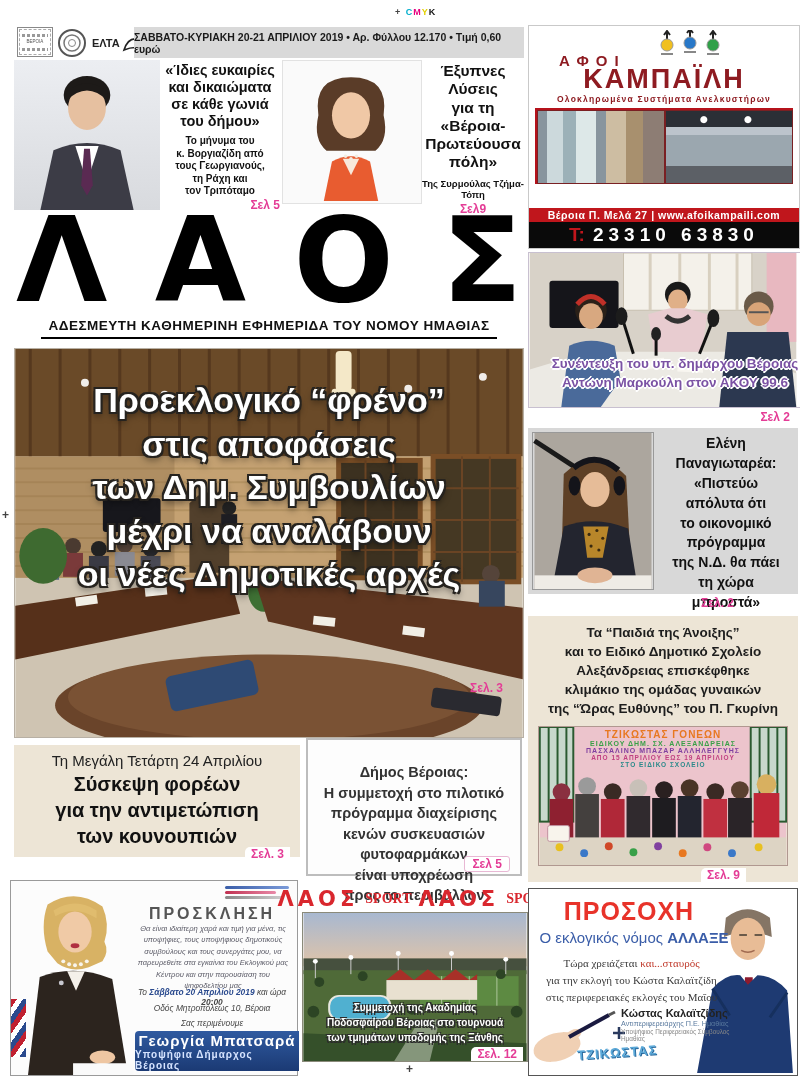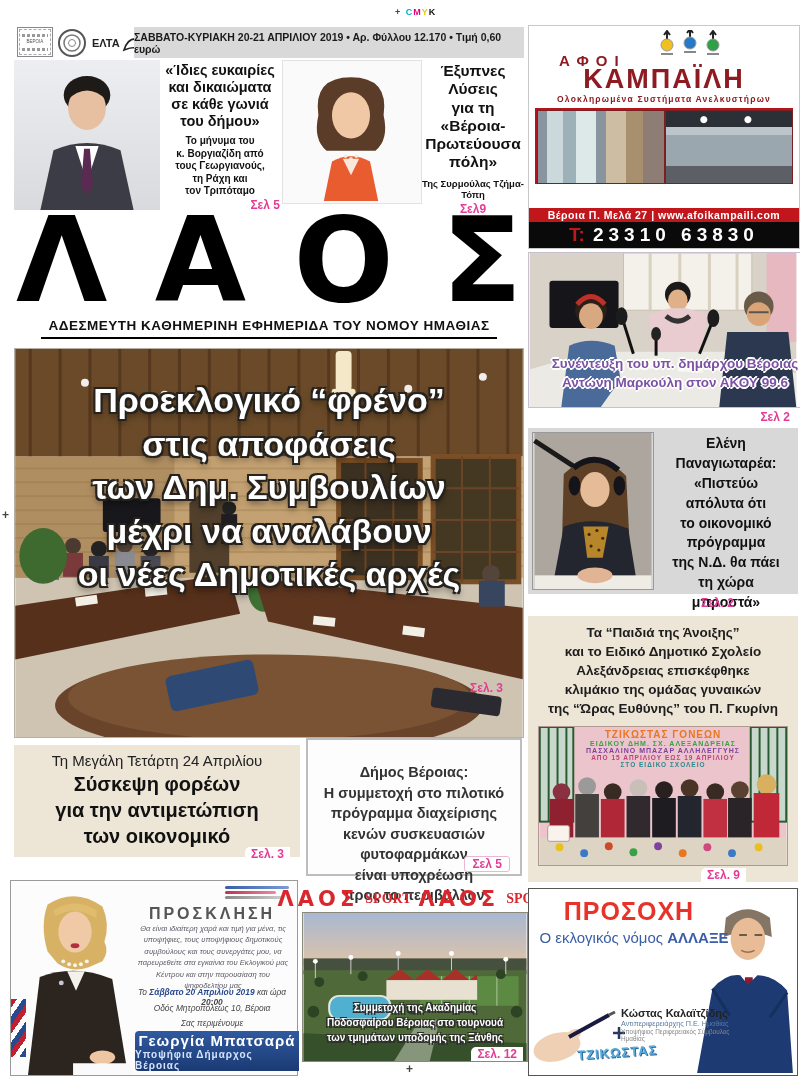--- a/index.html
+++ b/index.html
@@ -479,21 +479,21 @@
         <span style="font-size:6.5px;color:#2a8a8a;">ΣΤΟ ΕΙΔΙΚΟ ΣΧΟΛΕΙΟ</span>
       </div>
     </div>
     <div class="abs pg chip" style="right:52px;bottom:0;">Σελ. 9</div>
   </div>
 
   <div class="abs beige" style="left:14px;top:745px;width:286px;height:112px;">
     <div class="mosq-kicker ctr" style="padding-top:7px;">Τη Μεγάλη Τετάρτη 24 Απριλίου</div>
     <div class="mosq-head pre ctr" style="margin-top:2px;">Σύσκεψη φορέων
 για την αντιμετώπιση
-των οικονομικό</div>
+των κουνουπιών</div>
     <div class="abs pg chip" style="right:10px;bottom:-4px;">Σελ. 3</div>
   </div>
 
   <div class="abs dimosbox" style="left:306px;top:738px;width:216px;height:138px;box-sizing:border-box;">
     <div class="dimos-head pre ctr" style="padding-top:22px;">Δήμος Βέροιας:
 Η συμμετοχή στο πιλοτικό
 πρόγραμμα διαχείρισης
 κενών συσκευασιών
 φυτοφαρμάκων
 είναι υποχρέωση
@@ -608,20 +608,25 @@
         <polygon points="34,88 72,88 53,114" fill="#fff"></polygon>
         <polygon points="50,90 58,90 60,142 53,152 47,140" fill="#8e1b2e"></polygon>
         <path d="M0,190 L16,102 Q30,86 45,88 L53,98 L63,88 Q80,88 94,104 L100,190 Z" fill="#1e3a72"></path>
         <path d="M16,102 L34,130 M94,106 L76,132" stroke="#16305e" stroke-width="3" fill="none"></path>
       </svg>
     </div>
     <div class="abs pros-title ctr" style="left:0;top:8px;width:200px;">ΠΡΟΣΟΧΗ</div>
     <div class="abs pros-sub ctr" style="left:0;top:40px;width:210px;">
       <span>Ο εκλογικός νόμος </span><b>ΑΛΛΑΞΕ</b>
     </div>
+    <div class="abs pros-lines ctr" style="left:0;top:66px;width:205px;">
+      <div><span>Τώρα χρειάζεται </span><span class="accent">και...σταυρός</span></div>
+      <div>για την εκλογή του Κώστα Καλαϊτζίδη</div>
+      <div>στις περιφερειακές εκλογές του Μαΐου</div>
+    </div>
     <div class="abs" style="left:0;top:112px;width:100px;height:68px;">
       <svg width="100" height="68" viewBox="0 0 100 68">
         <ellipse cx="28" cy="46" rx="24" ry="14" fill="#f0d0b4" transform="rotate(-15 28 46)"></ellipse>
         <ellipse cx="44" cy="34" rx="9" ry="5" fill="#f0d0b4" transform="rotate(-25 44 34)"></ellipse>
         <line x1="40" y1="36" x2="80" y2="14" stroke="#1a1a40" stroke-width="4"></line>
         <line x1="80" y1="14" x2="86" y2="11" stroke="#555" stroke-width="3"></line>
         <path d="M84,32 h12 M90,26 v12" stroke="#2a3a5e" stroke-width="2.5"></path>
       </svg>
     </div>
     <div class="abs" style="left:92px;top:118px;width:130px;">

